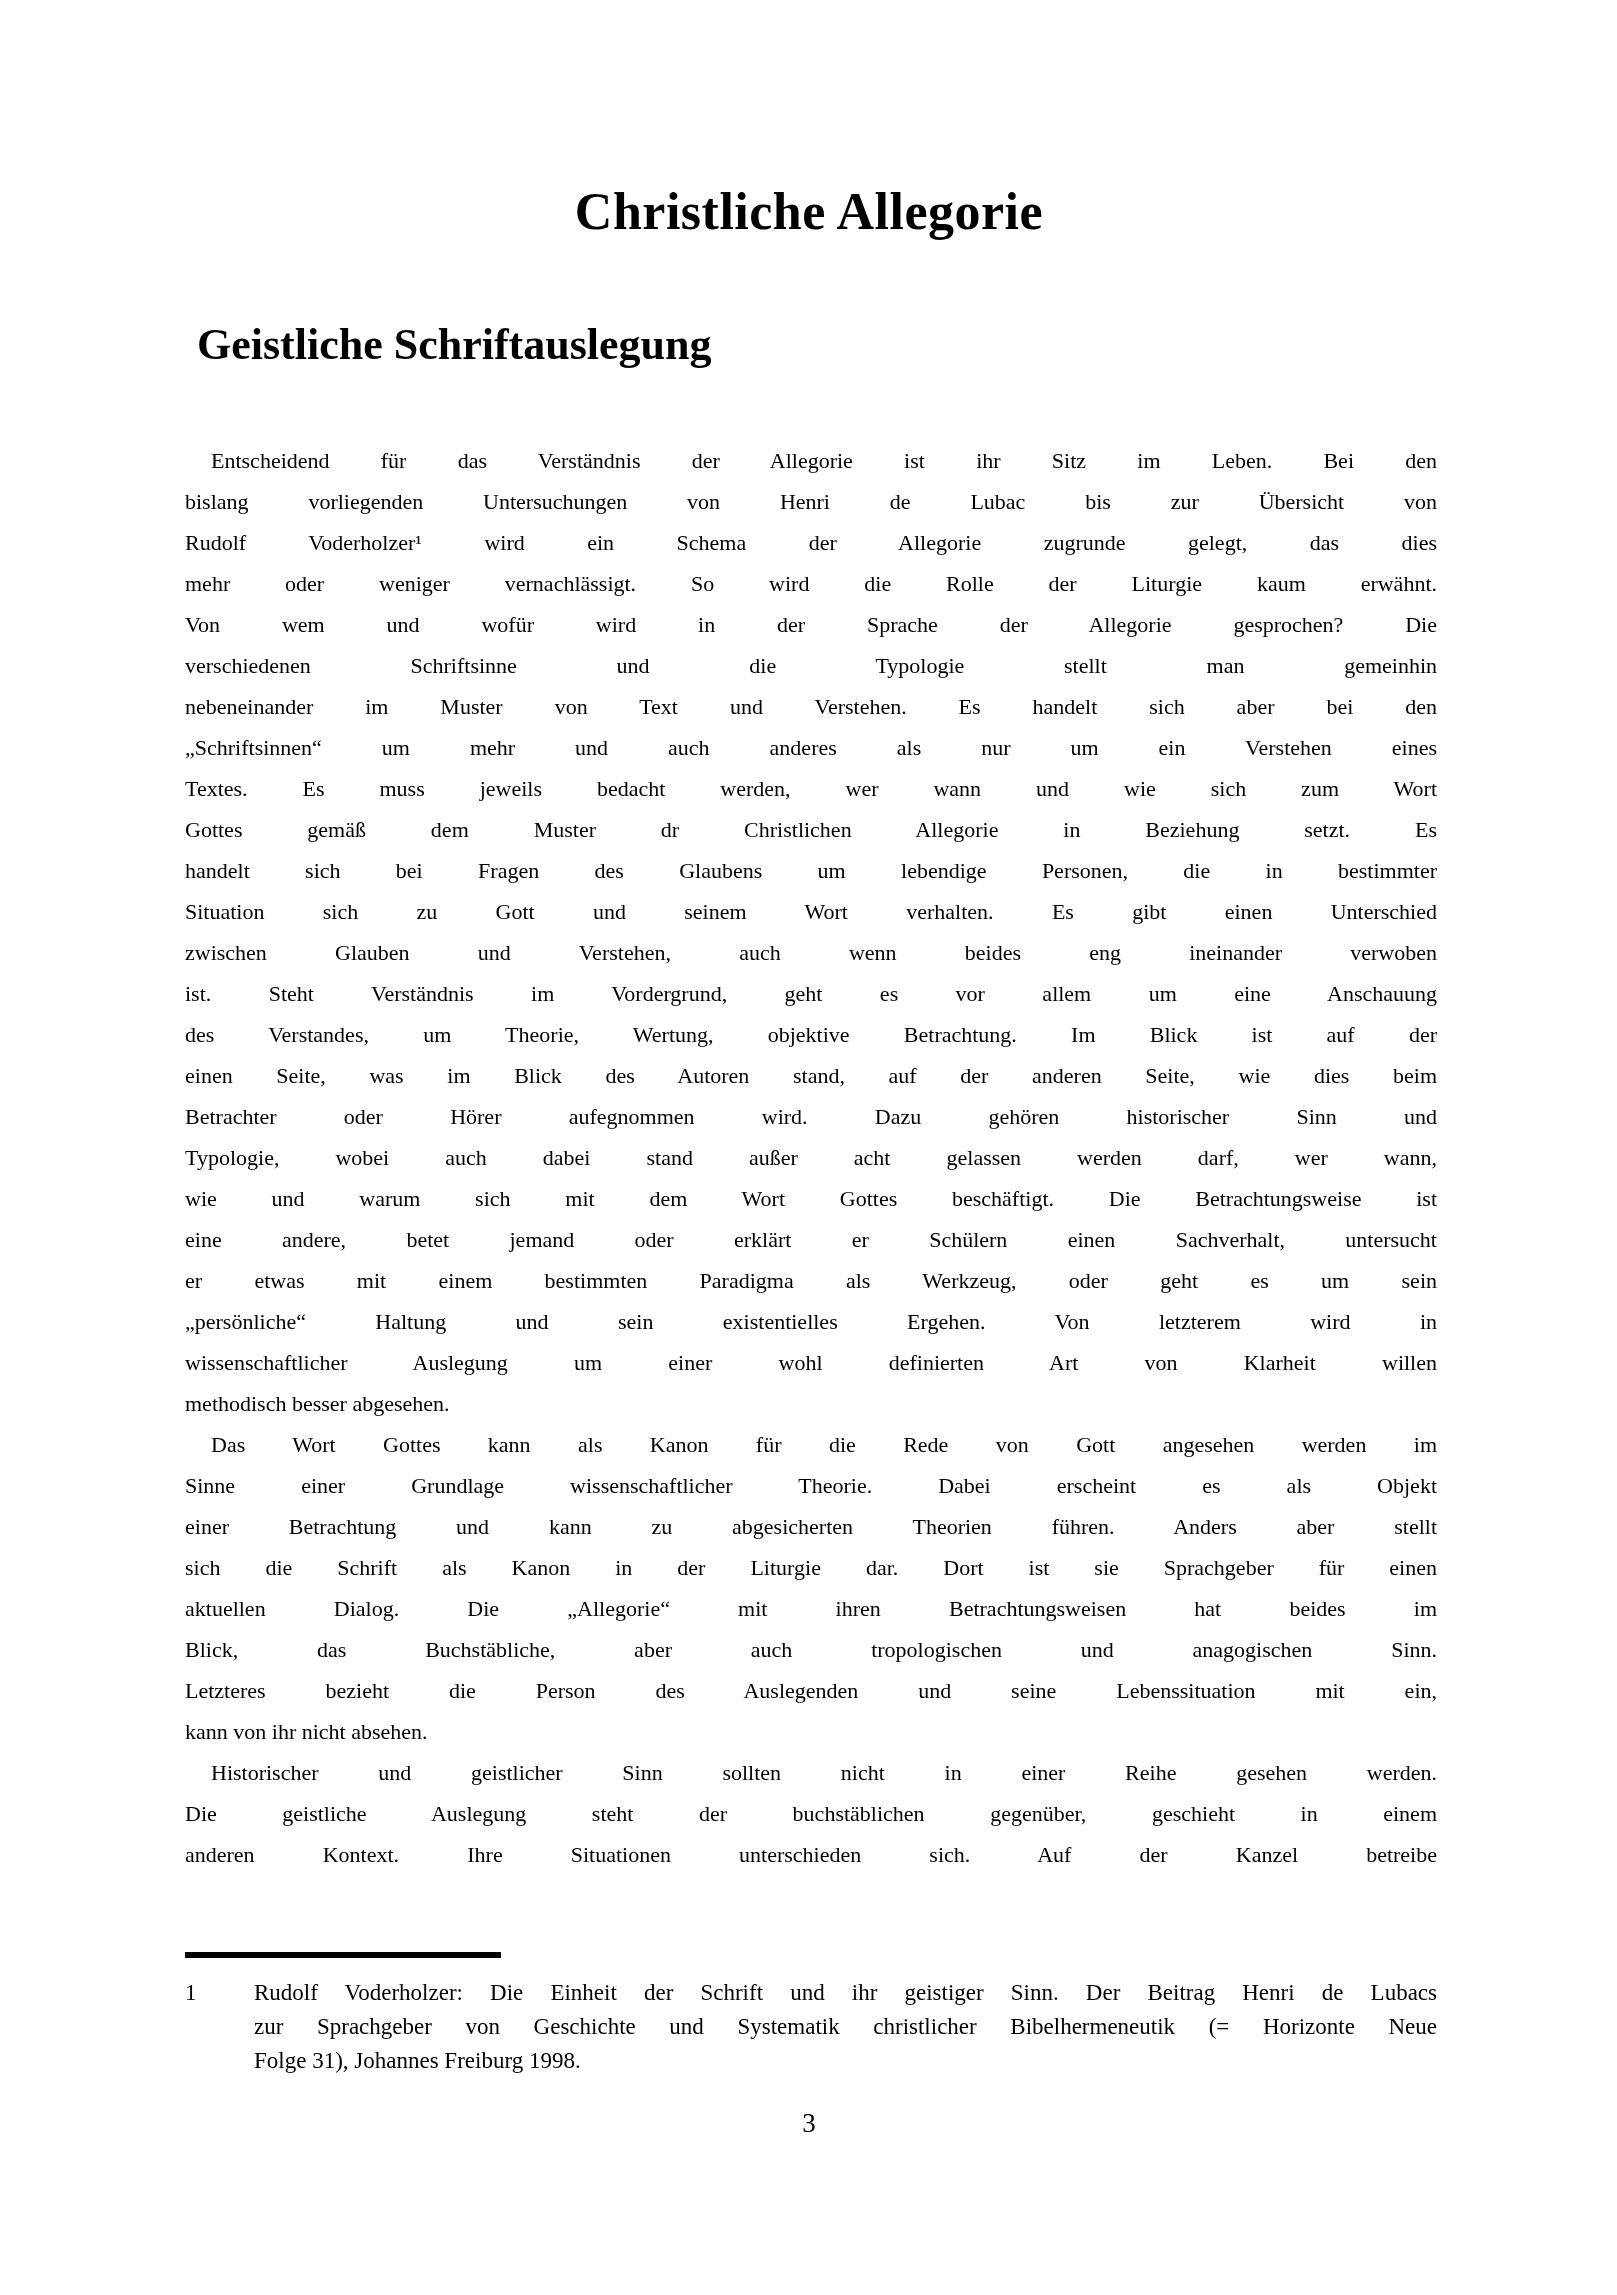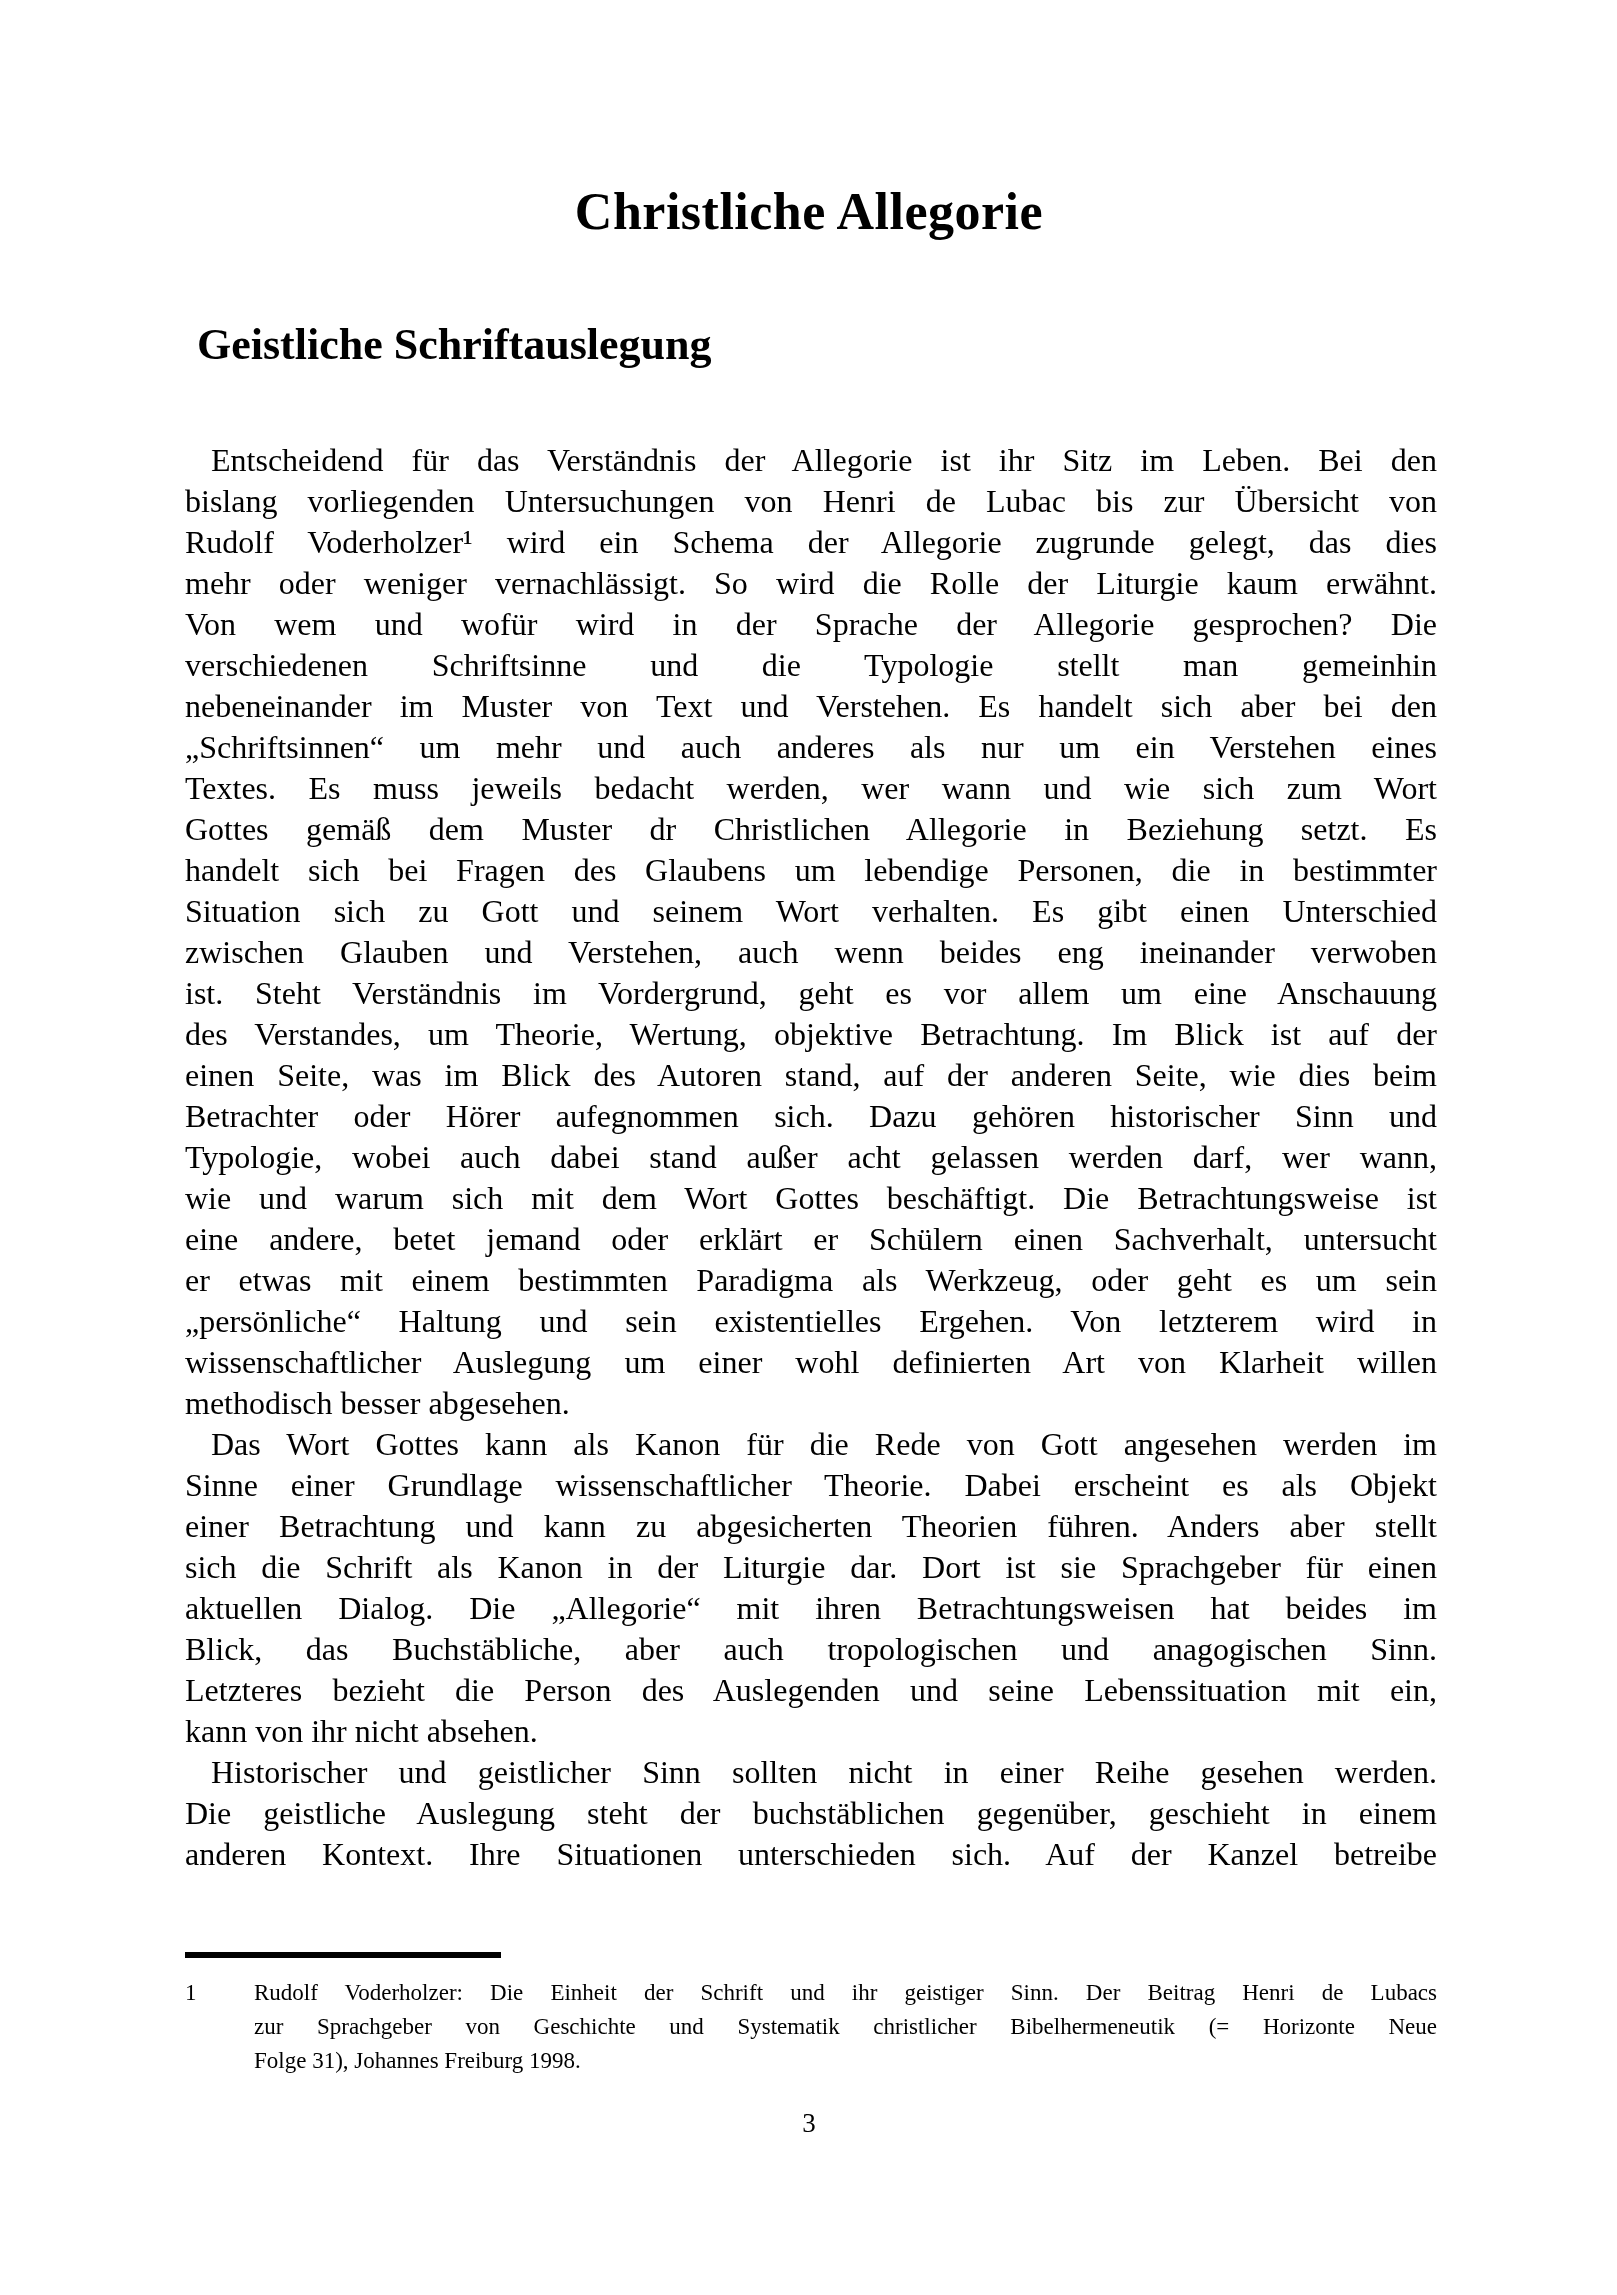--- a/index.html
+++ b/index.html
@@ -35,21 +35,21 @@
     margin: 12px;
     font-size: 44px;
     font-weight: bold;
     line-height: 1.1;
   }
   .body-text {
     position: absolute;
     top: 440px;
     left: 185px;
     width: 1252px;
-    font-size: 32px;
+    font-size: 22px;
     line-height: 41px;
   }
   .line {
     text-align: justify;
     text-align-last: justify;
     white-space: normal;
     height: 41px;
     overflow: visible;
   }
   .line.indent {
@@ -114,21 +114,21 @@
       <div class="line">nebeneinander im Muster von Text und Verstehen. Es handelt sich aber bei den</div>
       <div class="line">„Schriftsinnen“ um mehr und auch anderes als nur um ein Verstehen eines</div>
       <div class="line">Textes. Es muss jeweils bedacht werden, wer wann und wie sich zum Wort</div>
       <div class="line">Gottes gemäß dem Muster dr Christlichen Allegorie in Beziehung setzt. Es</div>
       <div class="line">handelt sich bei Fragen des Glaubens um lebendige Personen, die in bestimmter</div>
       <div class="line">Situation sich zu Gott und seinem Wort verhalten. Es gibt einen Unterschied</div>
       <div class="line">zwischen Glauben und Verstehen, auch wenn beides eng ineinander verwoben</div>
       <div class="line">ist. Steht Verständnis im Vordergrund, geht es vor allem um eine Anschauung</div>
       <div class="line">des Verstandes, um Theorie, Wertung, objektive Betrachtung. Im Blick ist auf der</div>
       <div class="line">einen Seite, was im Blick des Autoren stand, auf der anderen Seite, wie dies beim</div>
-      <div class="line">Betrachter oder Hörer aufegnommen sich. Dazu gehören historischer Sinn und</div>
+      <div class="line">Betrachter oder Hörer aufegnommen wird. Dazu gehören historischer Sinn und</div>
       <div class="line">Typologie, wobei auch dabei stand außer acht gelassen werden darf, wer wann,</div>
       <div class="line">wie und warum sich mit dem Wort Gottes beschäftigt. Die Betrachtungsweise ist</div>
       <div class="line">eine andere, betet jemand oder erklärt er Schülern einen Sachverhalt, untersucht</div>
       <div class="line">er etwas mit einem bestimmten Paradigma als Werkzeug, oder geht es um sein</div>
       <div class="line">„persönliche“ Haltung und sein existentielles Ergehen. Von letzterem wird in</div>
       <div class="line">wissenschaftlicher Auslegung um einer wohl definierten Art von Klarheit willen</div>
       <div class="line no-just">methodisch besser abgesehen.</div>
       <div class="line indent">Das Wort Gottes kann als Kanon für die Rede von Gott angesehen werden im</div>
       <div class="line">Sinne einer Grundlage wissenschaftlicher Theorie. Dabei erscheint es als Objekt</div>
       <div class="line">einer Betrachtung und kann zu abgesicherten Theorien führen. Anders aber stellt</div>

